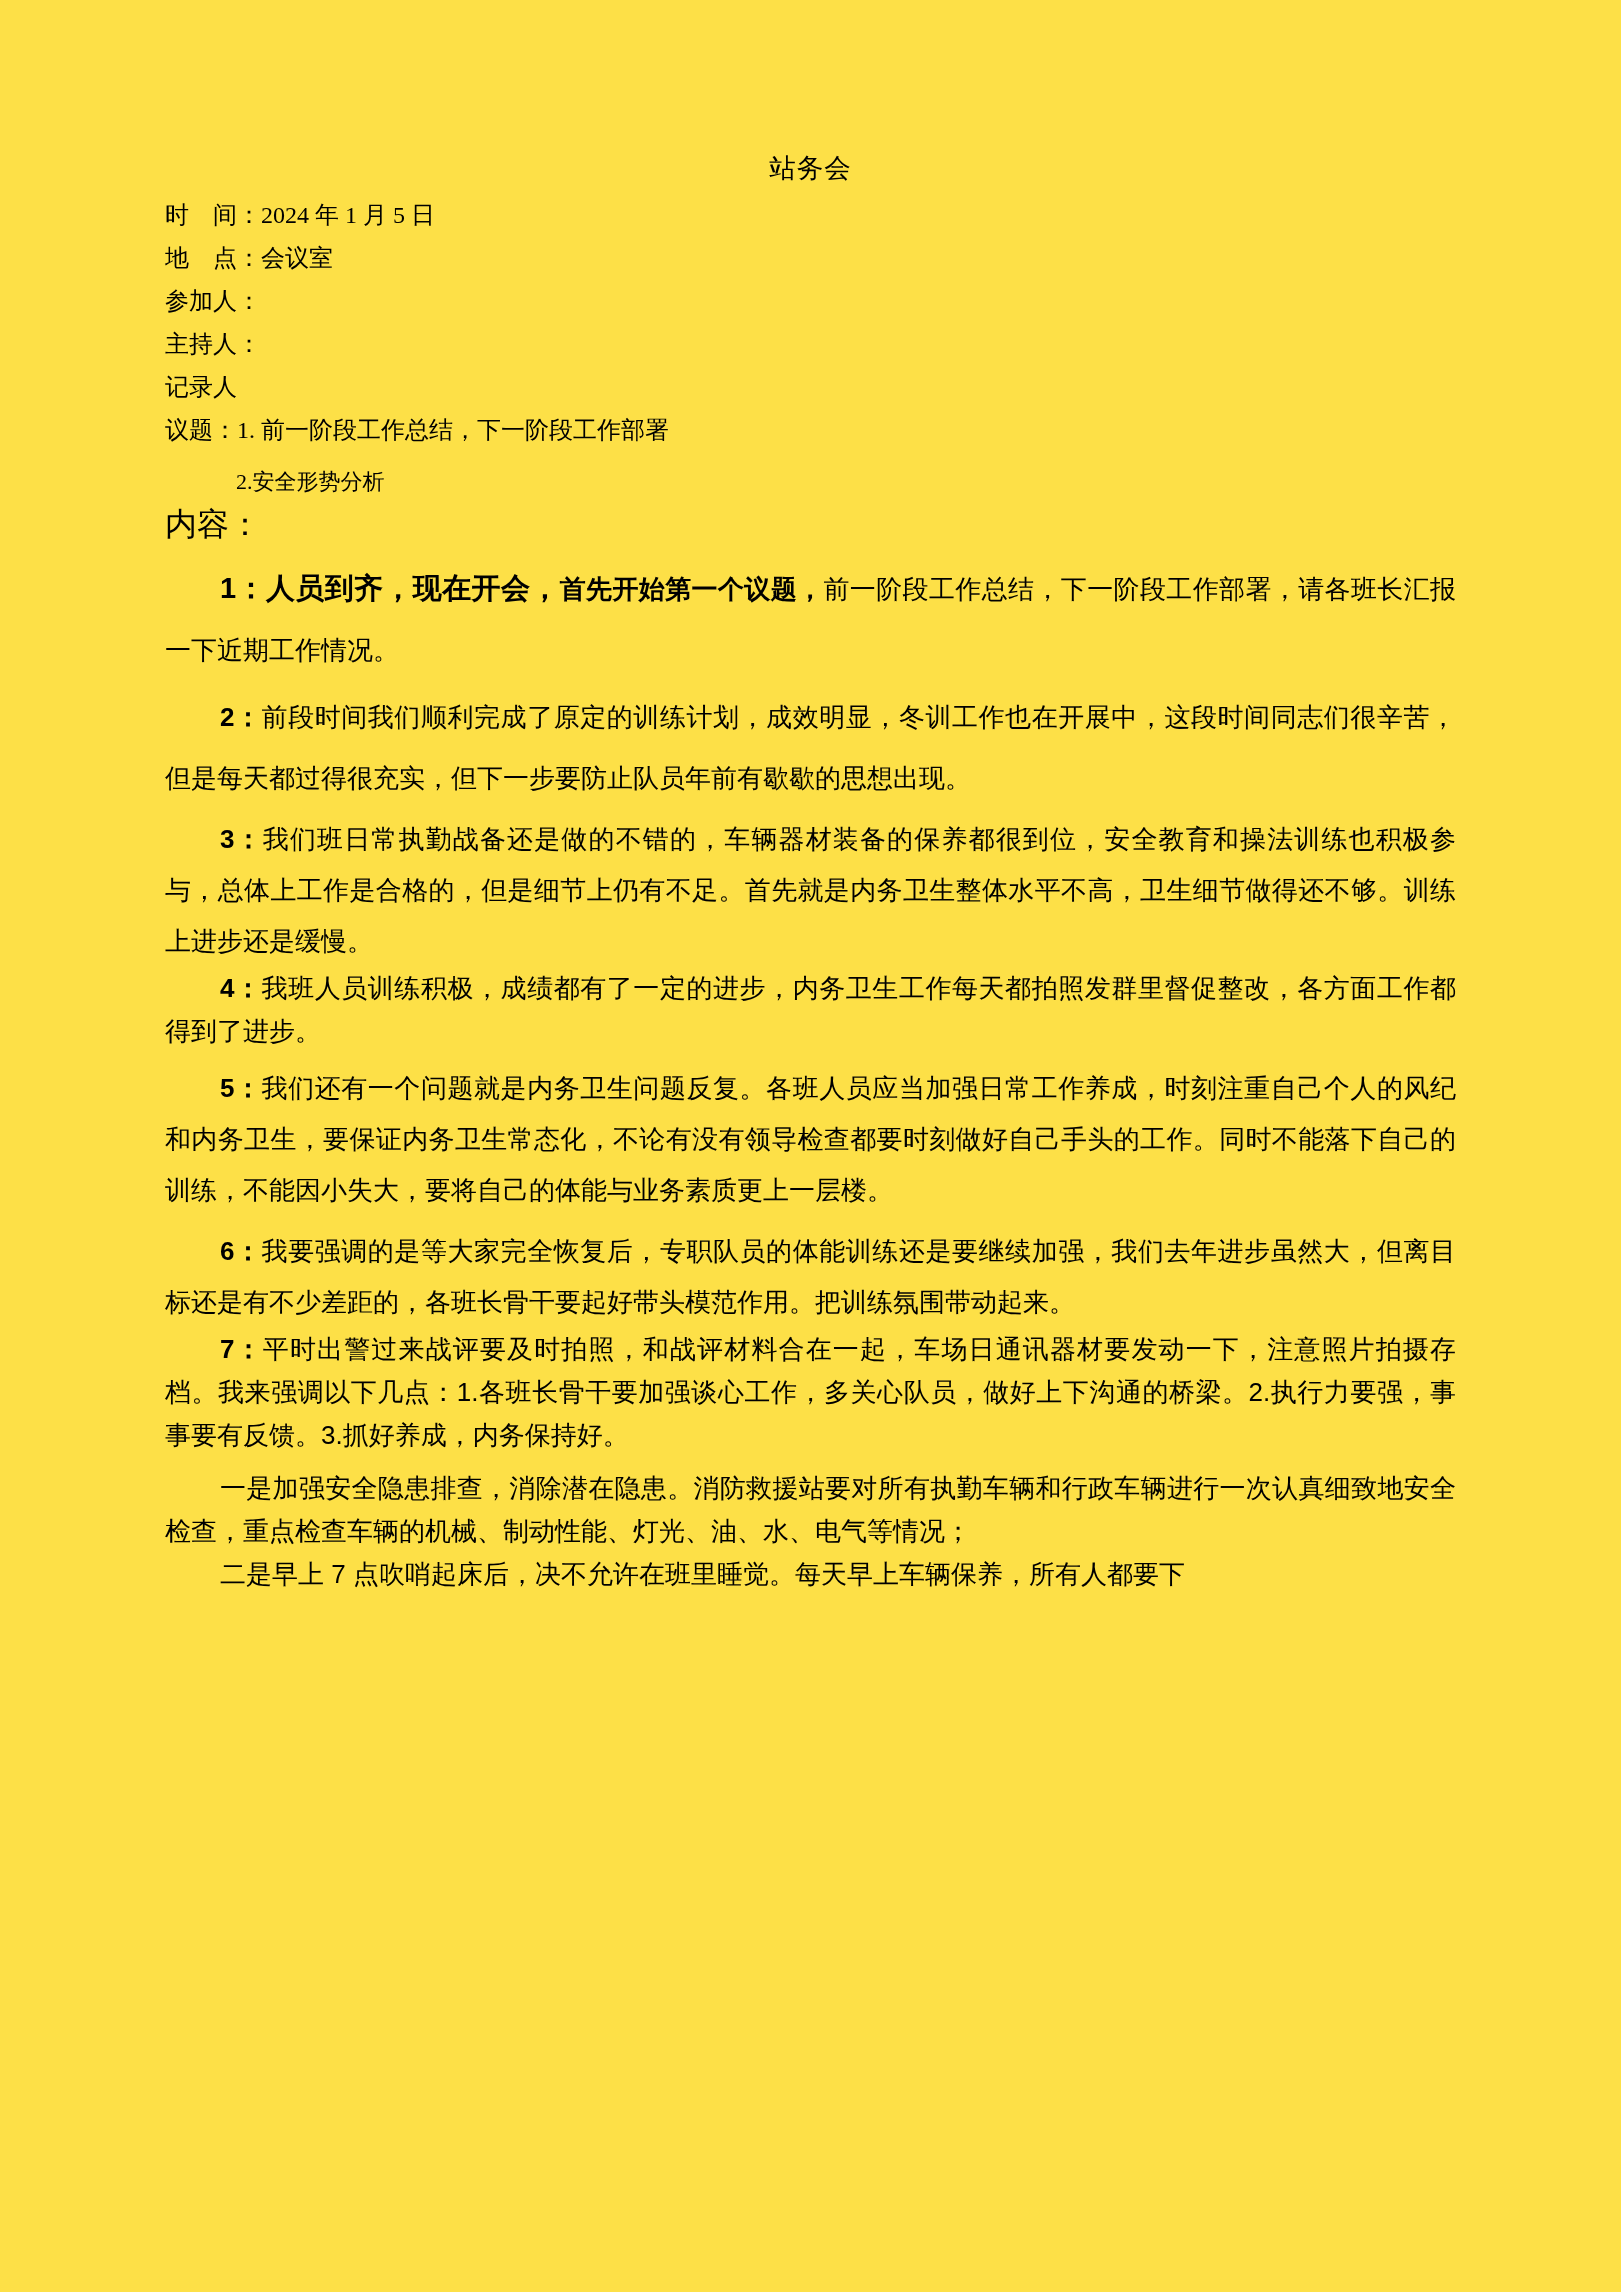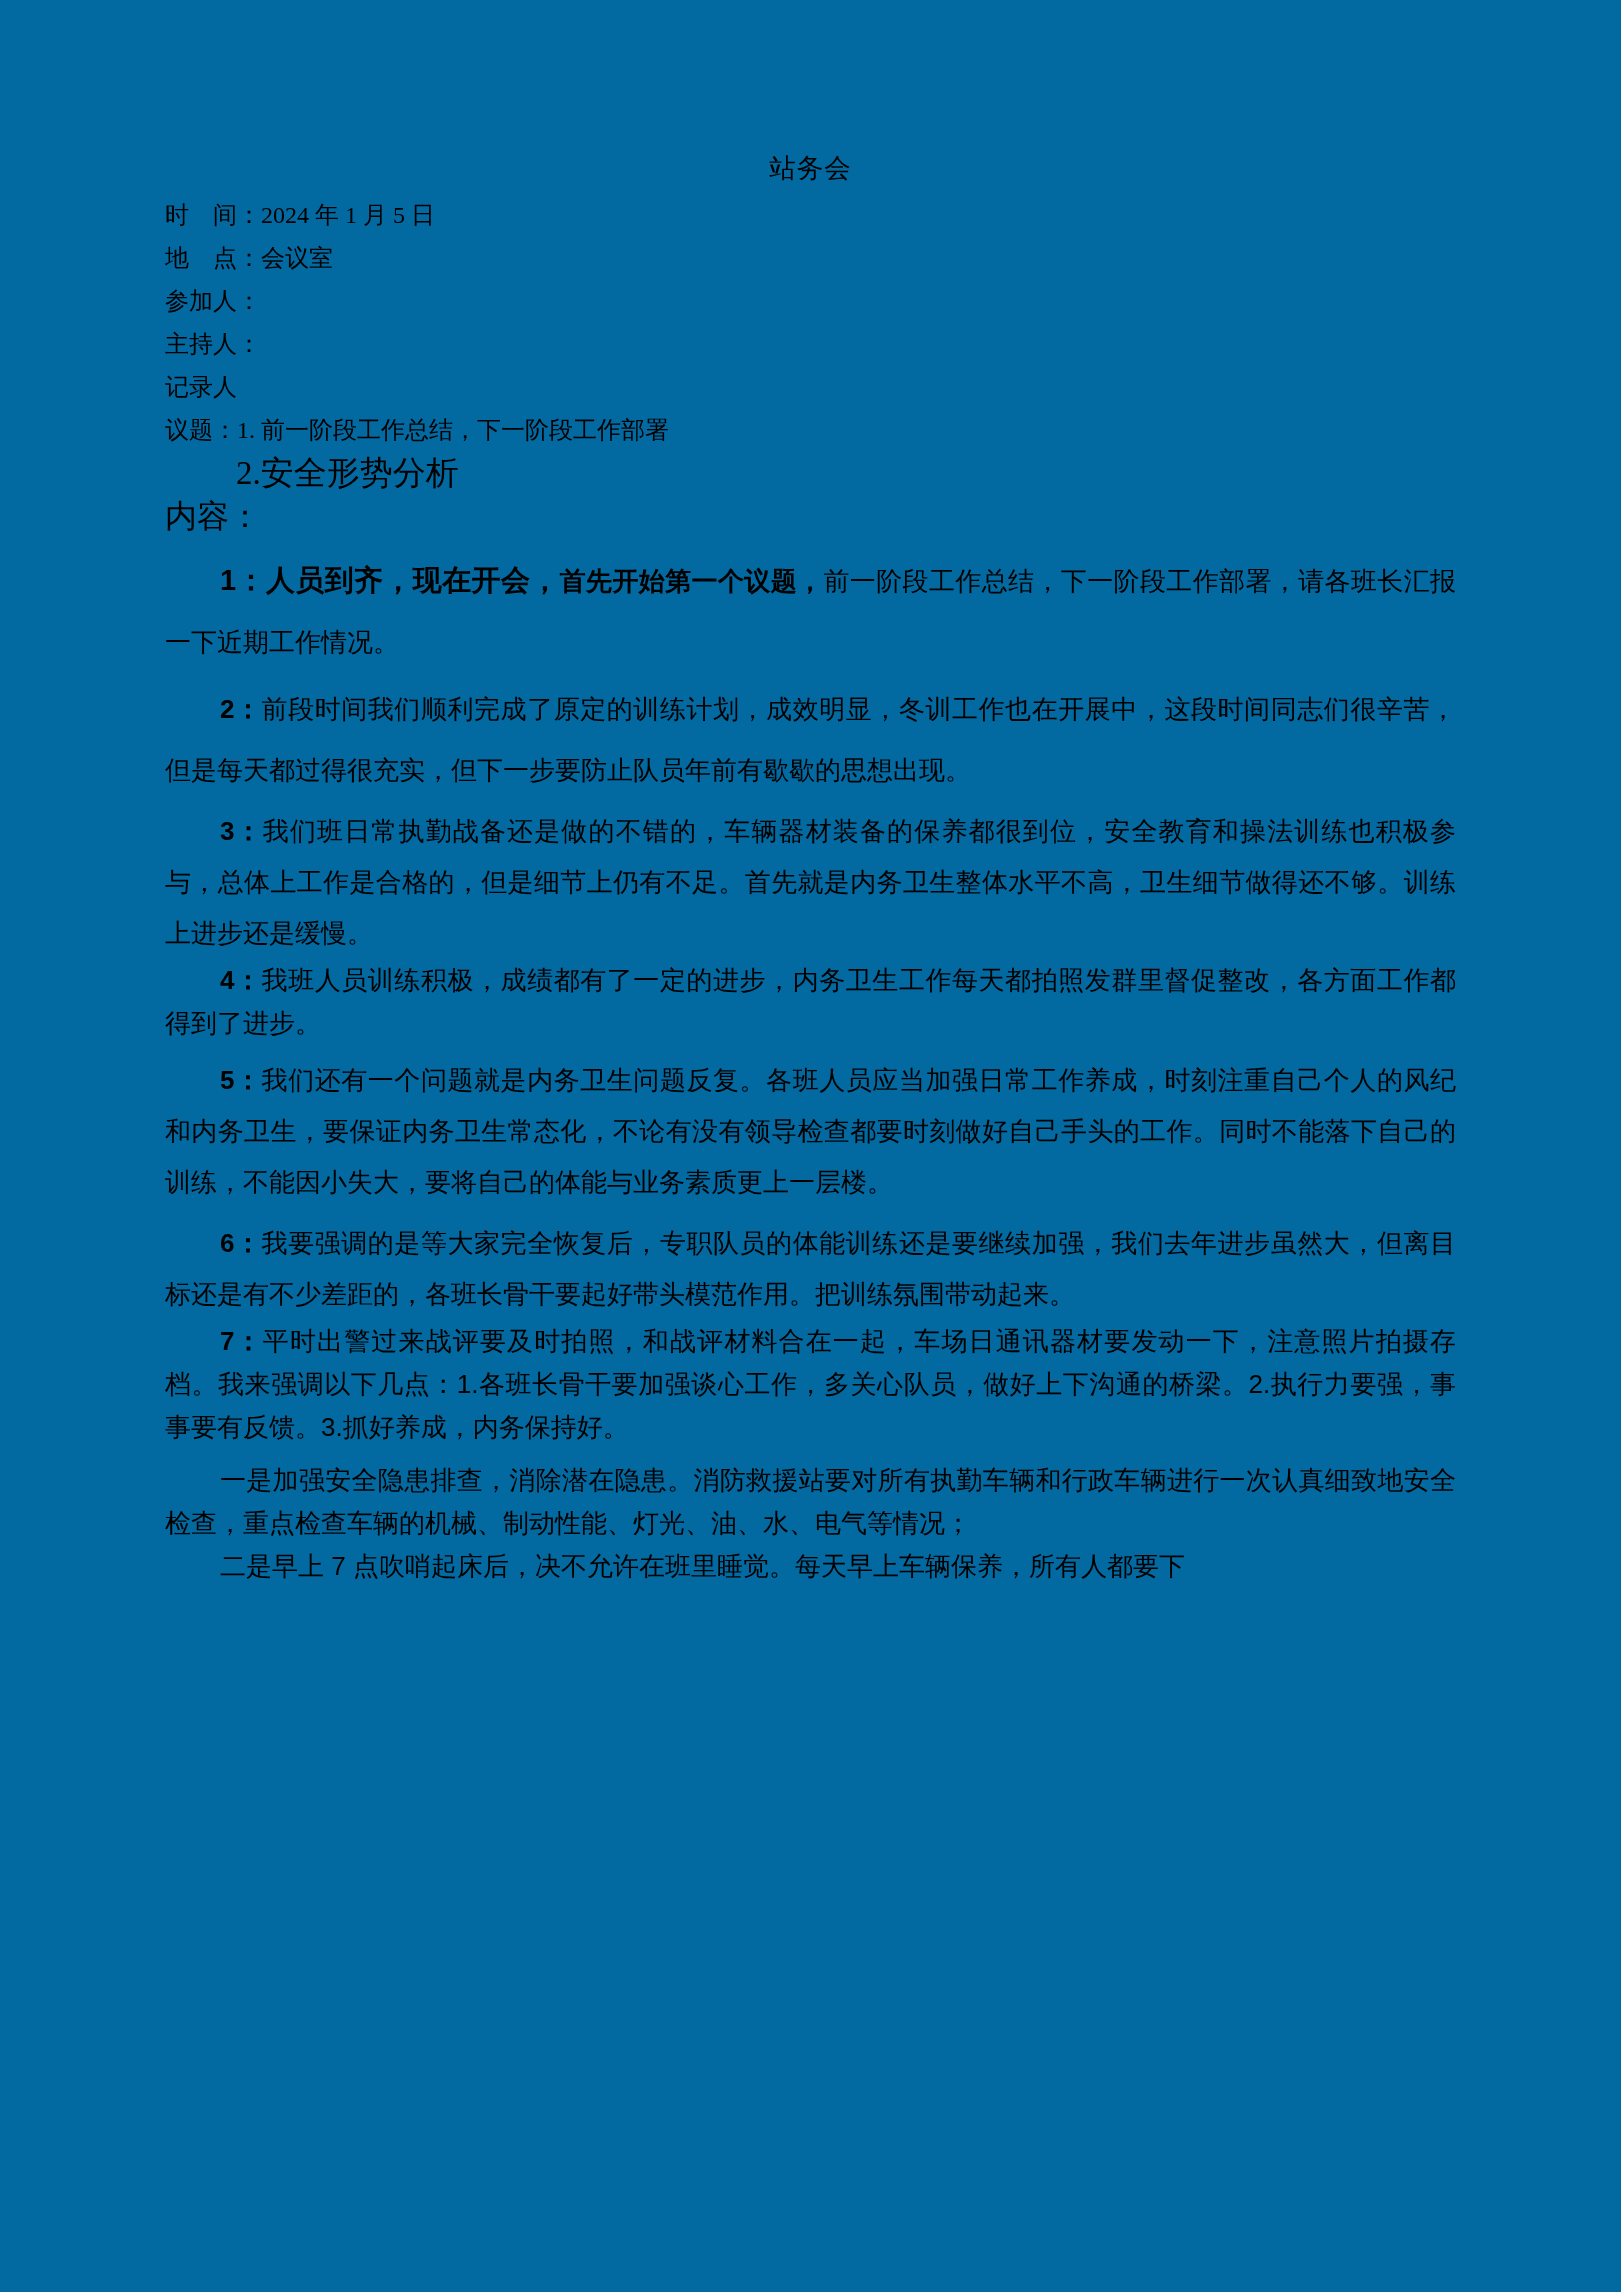--- a/index.html
+++ b/index.html
@@ -11,44 +11,45 @@
     width: 1621px;
     height: 2293px;
     font-family: "Liberation Serif", "DejaVu Serif", serif;
     color: #000000;
     overflow: hidden;
   }
   .page {
     position: relative;
     width: 1621px;
     height: 2293px;
-    background: #0369a1;
+    background: #fde047;
     box-sizing: border-box;
     padding: 147px 165px 0 165px;
   }
   .doc-title {
     text-align: center;
     font-size: 26.5px;
     line-height: 43px;
     font-family: "Liberation Serif", "DejaVu Serif", serif;
     letter-spacing: 1px;
     margin: 0 0 3.9px 0;
   }
   .meta-line {
     font-size: 24px;
     line-height: 43px;
     white-space: pre;
     font-family: "Liberation Serif", "DejaVu Serif", serif;
   }
   .agenda-sub {
-    font-size: 33px;
+    font-size: 22px;
     line-height: 43px;
     white-space: pre;
     padding-left: 71px;
     font-family: "Liberation Serif", "DejaVu Serif", serif;
+    margin-top: 8px;
   }
   .content-label {
     font-size: 32px;
     line-height: 43px;
     font-family: "Liberation Serif", "DejaVu Serif", serif;
     margin-bottom: 2px;
   }
 
   
   .para {

